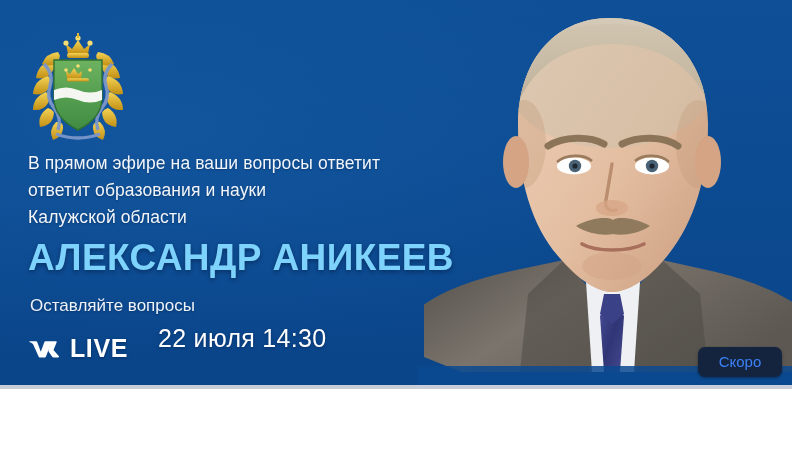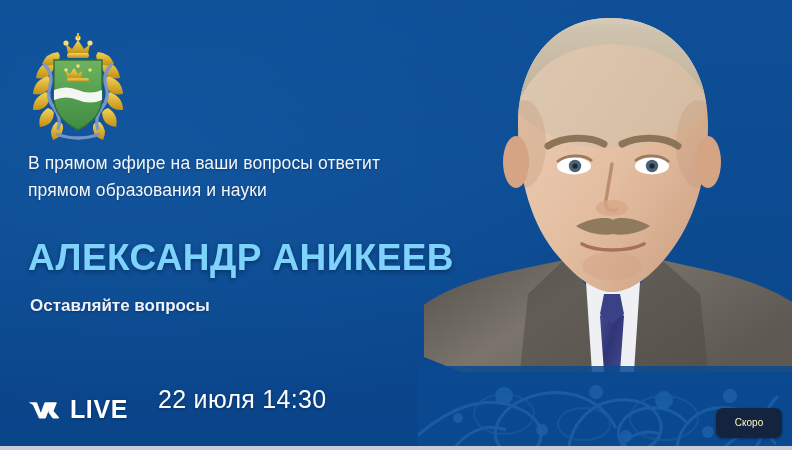--- a/index.html
+++ b/index.html
@@ -8,21 +8,21 @@
     padding: 0;
     background: #ffffff;
   }
   body {
     font-family: "Liberation Sans", "DejaVu Sans", sans-serif;
   }
 
   .banner {
     position: relative;
     width: 792px;
-    height: 450px;
+    height: 389px;
     overflow: hidden;
     background: #0d4e96;
     user-select: none;
   }
 
   
   .bg-base {
     position: absolute;
     inset: 0;
     background: linear-gradient(180deg, #0e4f97 0%, #0c4a90 55%, #0a4489 100%);
@@ -93,21 +93,21 @@
     text-shadow: 0 2px 4px rgba(0,18,48,.45);
   }
 
   .cta {
     position: absolute;
     left: 30px;
     top: 292px;
     color: #eef3fa;
     font-size: 17px;
     line-height: 27px;
-    font-weight: 700;
+    font-weight: 400;
     text-shadow: 0 1px 2px rgba(0,20,50,.38);
   }
   .cta .ln { display: block; white-space: nowrap; }
 
   
   .footer-row {
     position: absolute;
     left: 28px;
     bottom: 28px;
     display: flex;
@@ -138,25 +138,25 @@
     white-space: nowrap;
     text-shadow: 0 1px 3px rgba(0,18,48,.4);
   }
 
   
   .soon-badge {
     position: absolute;
     right: 10px;
     bottom: 12px;
     min-width: 62px;
-    padding: 5px 2px 6px;
+    padding: 5px 11px 6px;
     border-radius: 7px;
     background: #14243f;
-    color: #fef9c3;
-    font-size: 10px;
+    color: #3b82f6;
+    font-size: 15px;
     line-height: 19px;
     font-weight: 400;
     text-align: center;
     box-shadow: 0 1px 3px rgba(0,0,0,.35);
   }
 
   
   .portrait {
     position: absolute;
     left: 424px;
@@ -340,21 +340,22 @@
         <rect x="-11" y="3.2" width="22" height="3.4" rx="1.6" fill="url(#goldG)"></rect>
         <circle cx="-12" cy="-5" r="1.8" fill="#f6de72"></circle>
         <circle cx="0" cy="-9" r="1.8" fill="#f6de72"></circle>
         <circle cx="12" cy="-5" r="1.8" fill="#f6de72"></circle>
       </g>
     </svg>
   </div>
 
   <div class="lede">
     <span class="ln">В прямом эфире на ваши вопросы ответит</span>
-    <span class="ln">прямом образования и науки</span>
+    <span class="ln">ответит образования и науки</span>
+    <span class="ln">Калужской области</span>
   </div>
 
   <div class="person-name">АЛЕКСАНДР АНИКЕЕВ</div>
 
   <div class="cta">
     <span class="ln">Оставляйте вопросы</span>
   </div>
 
   <div class="footer-row">
     <div class="vk-live">

